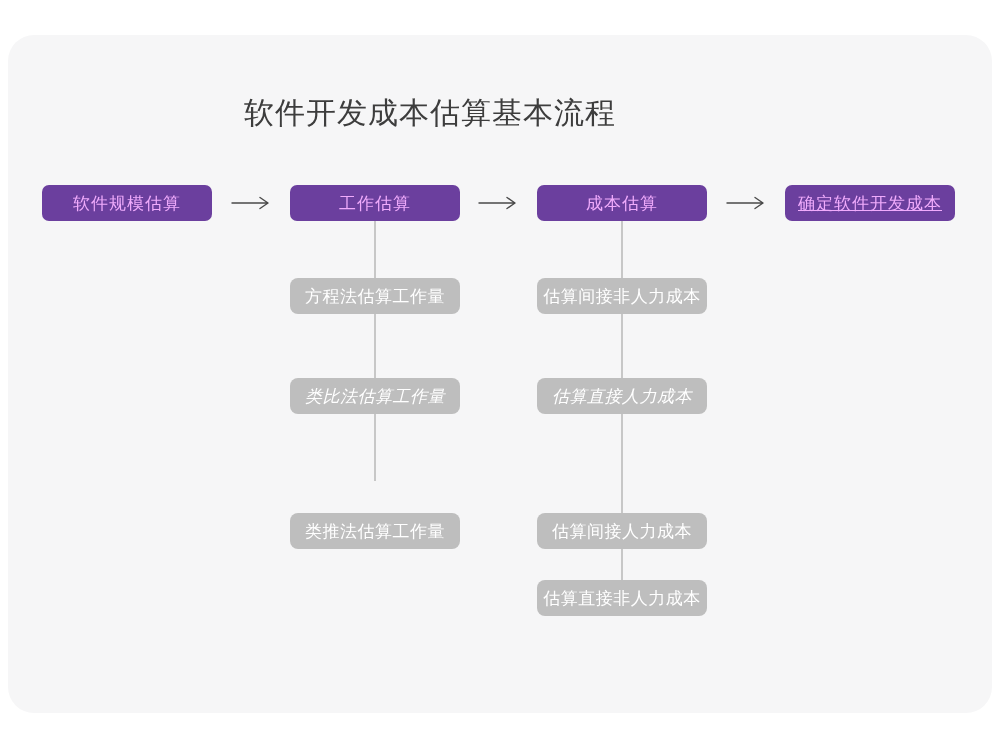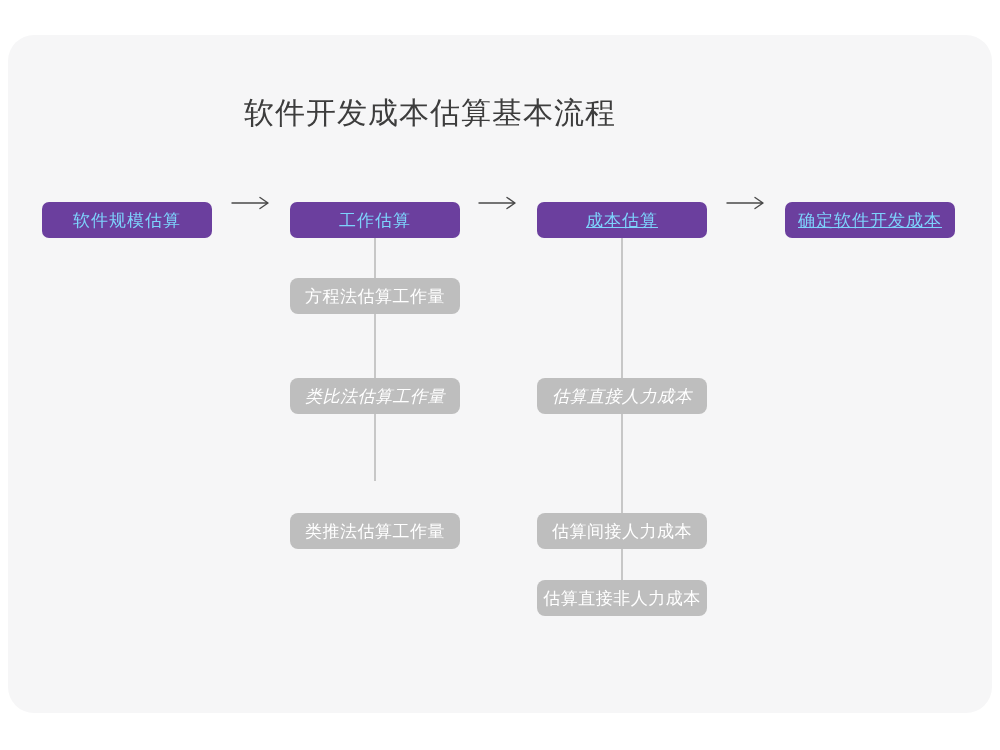--- a/index.html
+++ b/index.html
@@ -25,33 +25,33 @@
     left: 0; top: 93px;
     width: 860px;
     text-align: center;
     font-size: 30px;
     font-weight: 500;
     letter-spacing: 1px;
     color: #3d3d3d;
   }
   .step-box {
     position: absolute;
-    top: 202px;
+    top: 185px;
     width: 170px; height: 36px;
     background: #6b3f9e;
     border-radius: 7px;
-    color: #7dd3fc;
+    color: #f0abfc;
     font-size: 17px;
     display: flex; align-items: center; justify-content: center;
     z-index: 2;
     letter-spacing: 1px;
   }
   .step-1 { left: 42px; }
   .step-2 { left: 290px; }
-  .step-3 { left: 537px; text-decoration: underline; }
+  .step-3 { left: 537px; }
   .step-4 { left: 785px; text-decoration: underline; }
 
   .arrow {
     position: absolute;
     top: 196px;
     width: 40px; height: 14px;
     z-index: 2;
   }
   .arrow-1 { left: 231px; }
   .arrow-2 { left: 478px; }
@@ -119,16 +119,17 @@
 
   <div class="step-box step-4">确定软件开发成本</div>
 
   <div class="connector connector-work"></div>
   <div class="connector connector-cost"></div>
 
   <div class="sub-box col-work row-1">方程法估算工作量</div>
   <div class="sub-box col-work row-2">类比法估算工作量</div>
   <div class="sub-box col-work row-3">类推法估算工作量</div>
 
+  <div class="sub-box col-cost row-1">估算间接非人力成本</div>
   <div class="sub-box col-cost row-2">估算直接人力成本</div>
   <div class="sub-box col-cost row-3">估算间接人力成本</div>
   <div class="sub-box col-cost row-4">估算直接非人力成本</div>
 </div>
 
 </body></html>

